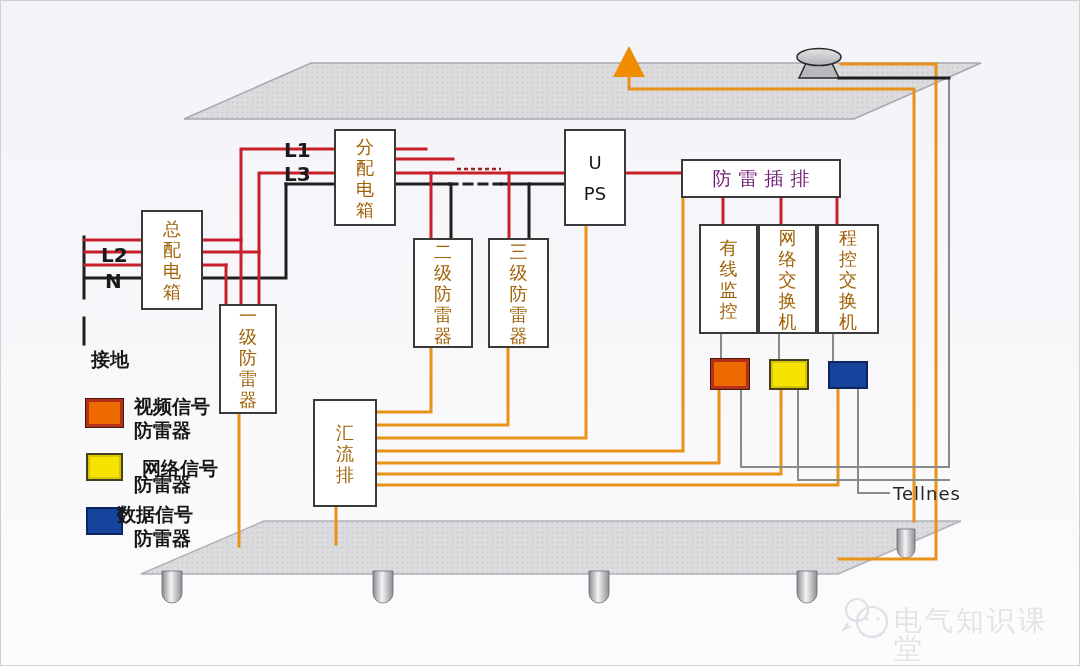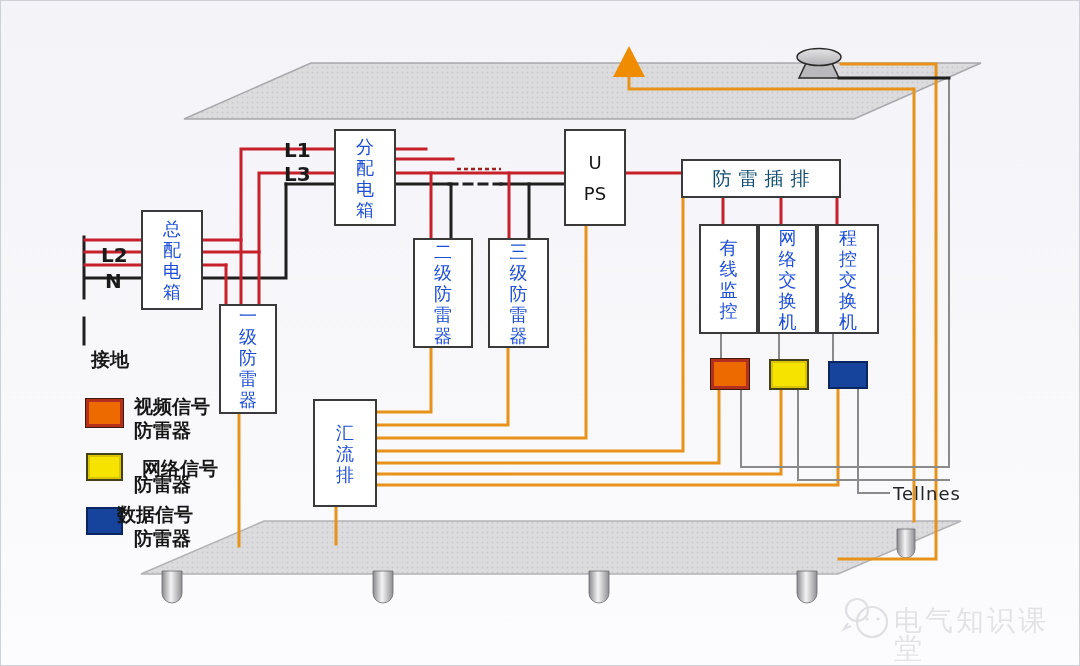--- a/index.html
+++ b/index.html
@@ -3,24 +3,24 @@
 <meta charset="utf-8">
 <style>
   html,body{margin:0;padding:0;background:#e9e9ee;font-family:"DejaVu Sans",sans-serif;}
   #stage{position:relative;width:1080px;height:666px;margin:0 auto;overflow:hidden;
          background:linear-gradient(180deg,#f3f3f8 0%,#f8f8fb 55%,#fcfcfe 100%);
          border:1px solid #cfcfd6;box-sizing:border-box;}
   svg.layer{position:absolute;left:0;top:0;z-index:1;}
   .box{position:absolute;background:#ffffff;border:2px solid #3a3a3a;display:flex;
        align-items:center;justify-content:center;z-index:2;box-sizing:border-box;}
   .vlabel{width:20px;word-break:break-all;text-align:center;font-size:18px;
-          line-height:21px;color:#1d4ed8;letter-spacing:0;}
+          line-height:21px;color:#a16207;letter-spacing:0;}
   .ups-label{width:24px;word-break:break-all;text-align:center;font-size:18px;
              line-height:31px;color:#151515;}
-  .hlabel{font-size:19px;color:#0c4a6e;letter-spacing:7px;white-space:nowrap;text-indent:7px;}
+  .hlabel{font-size:19px;color:#701a75;letter-spacing:7px;white-space:nowrap;text-indent:7px;}
   .block{position:absolute;z-index:2;box-sizing:border-box;}
   .blk-video{background:#ed6a00;border:3px solid #b5301c;box-shadow:0 0 0 1px #3d1b08;}
   .blk-network{background:#f6e400;border:2px solid #45401c;box-shadow:inset 0 0 0 2px #d9c400;}
   .blk-data{background:#16449c;border:2px solid #0a2560;}
   .wlabel{position:absolute;z-index:3;font-weight:bold;color:#1a1a1a;font-size:20px;line-height:1;}
   .leglabel{position:absolute;z-index:3;color:#161616;font-size:19px;line-height:1;font-weight:600;}
   .tel{position:absolute;z-index:3;color:#242424;font-size:18px;line-height:1;letter-spacing:1px;}
   .wm-text{position:absolute;z-index:3;color:#e3e3e7;text-shadow:1px 1px 0 #ffffff;
            font-size:28px;letter-spacing:3px;line-height:1;}
 </style>

